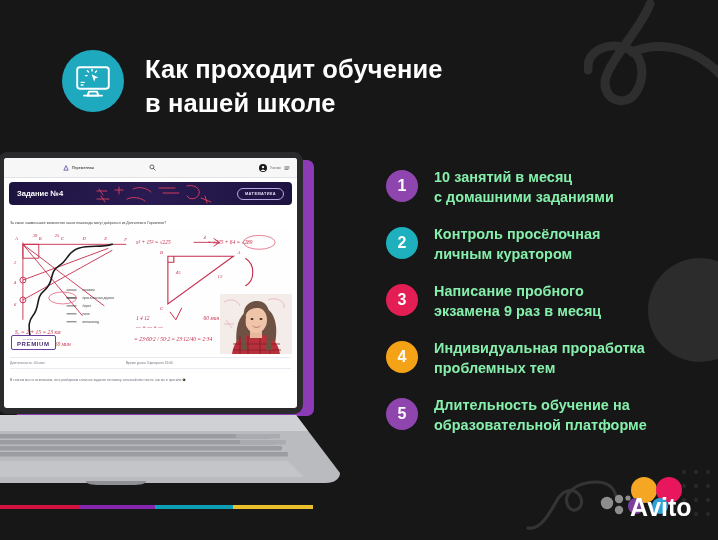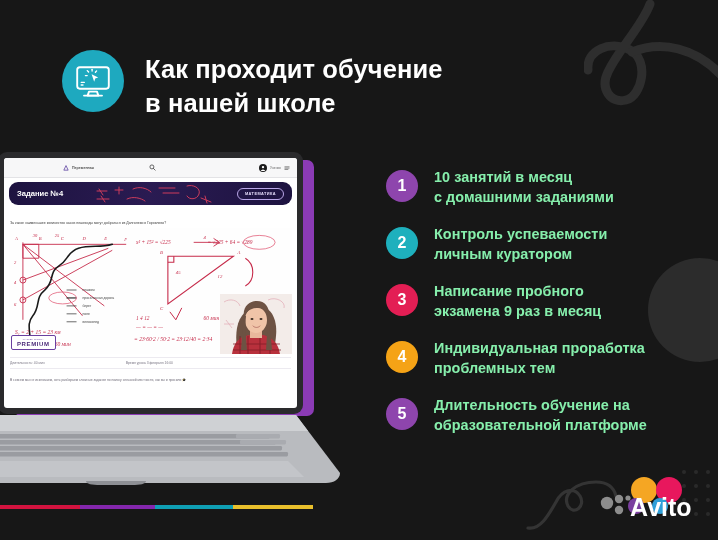--- a/index.html
+++ b/index.html
@@ -192,21 +192,21 @@
   .bar-user-text {
     font-size: 3.4px;
     color: #666;
   }
 
   
   #task-banner {
     margin: 4px 5px 16px 5px;
     height: 23px;
     background: linear-gradient(100deg, #1d1340 0%, #2a1b52 50%, #1d1340 100%);
-    border-radius: 9px;
+    border-radius: 4px;
     display: flex;
     align-items: center;
     padding: 0 8px;
     box-sizing: border-box;
     position: relative;
     overflow: hidden;
   }
   #task-banner-title {
     color: #ffffff;
     font-size: 7.6px;
@@ -386,21 +386,21 @@
   <div id="features">
 
     <div class="feature-row">
       <div class="feature-badge" style="background:#8e45ad">1</div>
       <div class="feature-text">10 занятий в месяц
 с домашними заданиями</div>
     </div>
 
     <div class="feature-row">
       <div class="feature-badge" style="background:#1eb0bd">2</div>
-      <div class="feature-text">Контроль успеваемости
+      <div class="feature-text">Контроль просёлочная
 личным куратором</div>
     </div>
 
     <div class="feature-row">
       <div class="feature-badge" style="background:#e31e54">3</div>
       <div class="feature-text">Написание пробного
 экзамена 9 раз в месяц</div>
     </div>
 
     <div class="feature-row">

